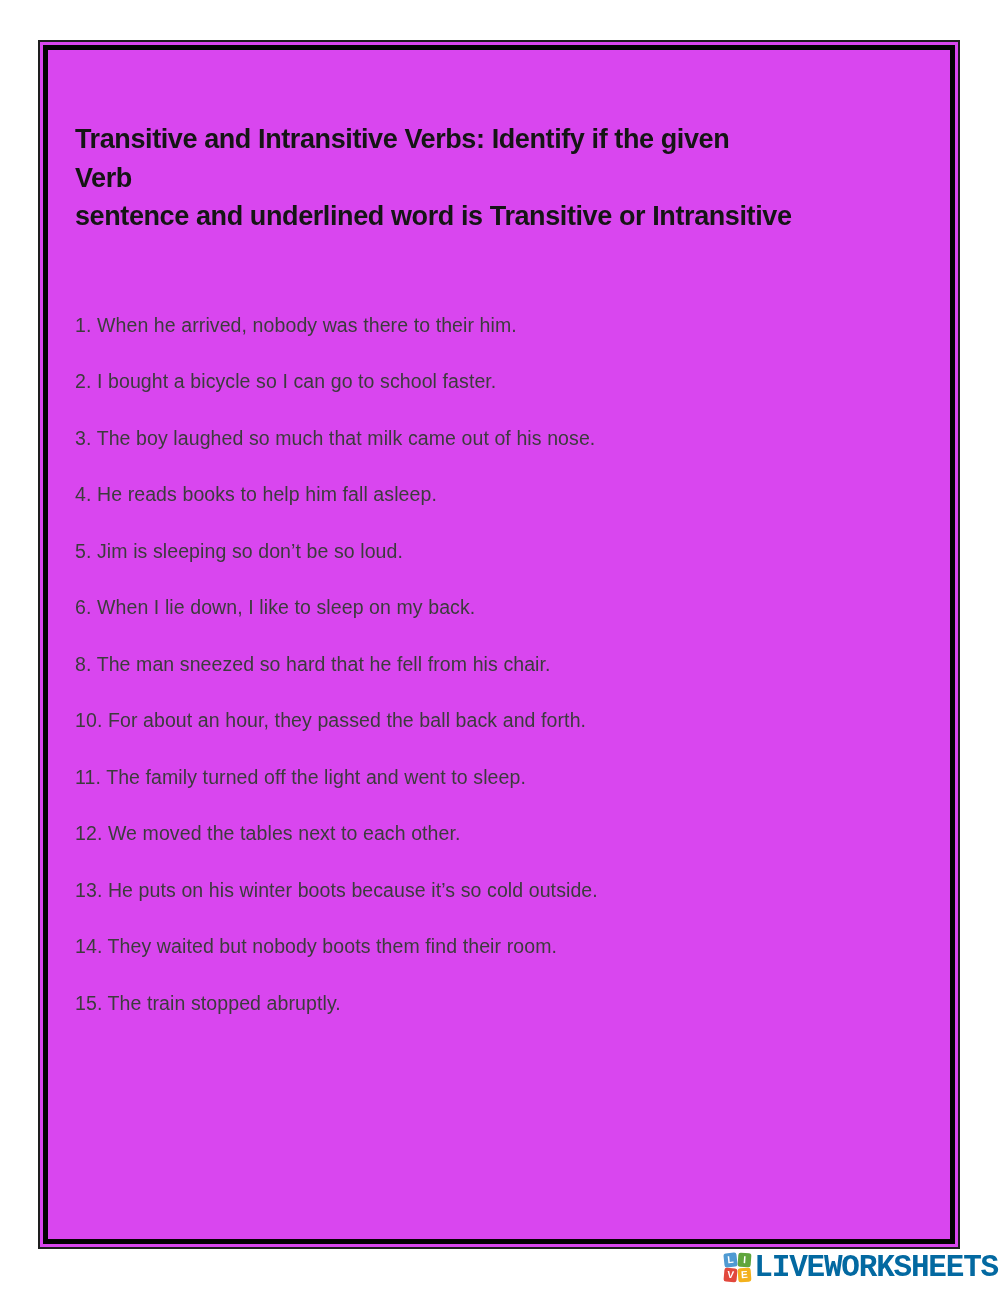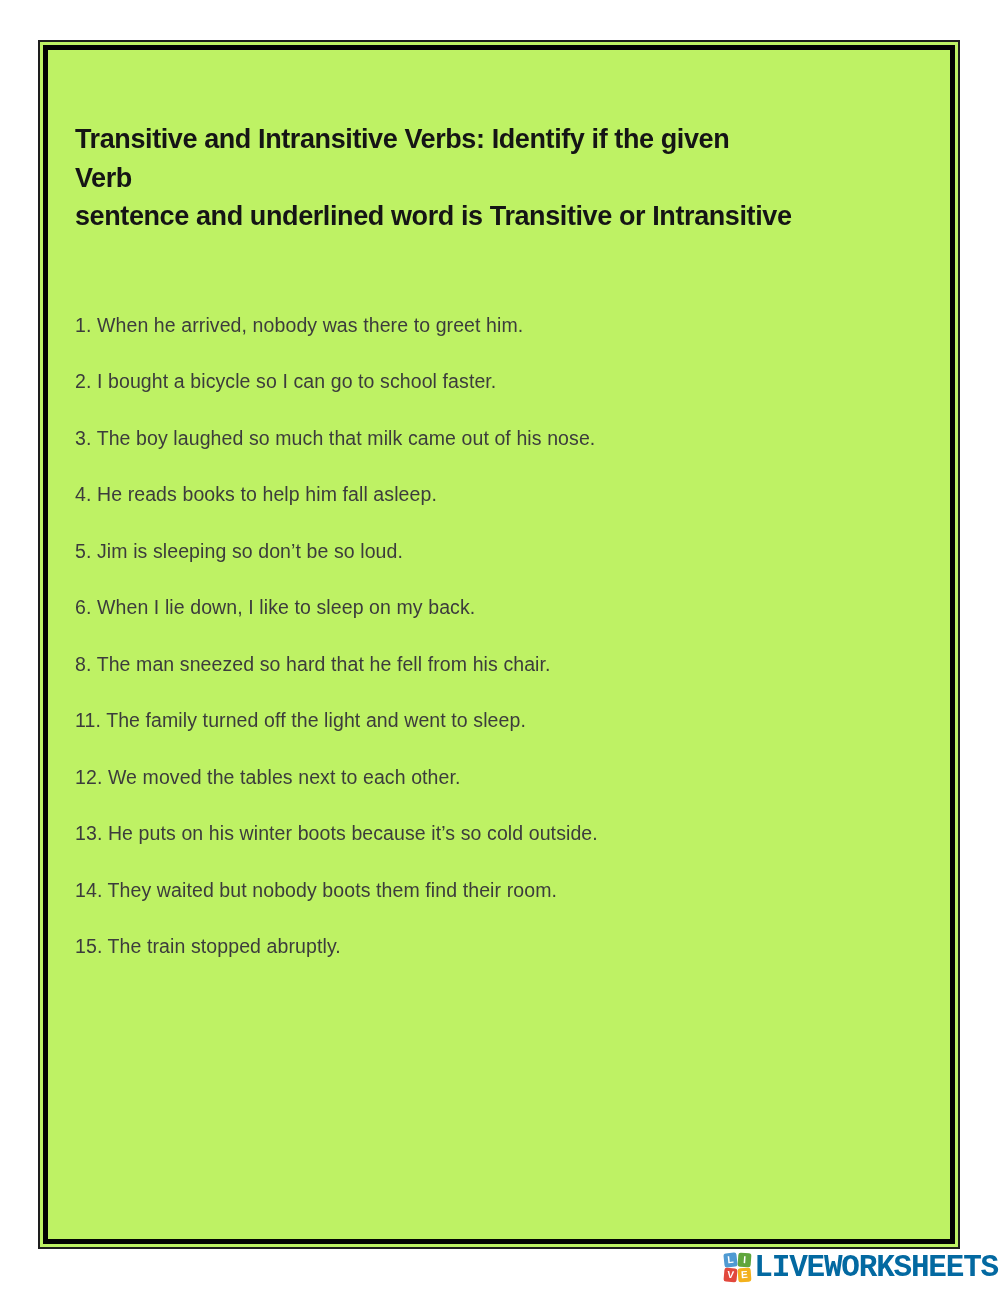--- a/index.html
+++ b/index.html
@@ -15,21 +15,21 @@
   
   .frame {
     position: absolute;
     left: 38px;
     top: 40px;
     width: 922px;
     height: 1209px;
     border: 2px solid #1e1e1e;
     padding: 3px;
     box-sizing: border-box;
-    background: #bef264;
+    background: #d946ef;
   }
   .frame-inner {
     width: 100%;
     height: 100%;
     border: 5px solid #030303;
     box-sizing: border-box;
     padding: 0 20px 0 27px;
     overflow: hidden;
   }
 
@@ -99,27 +99,28 @@
 <div class="frame">
   <div class="frame-inner">
 
     <div class="title">
       <div class="title-line">Transitive and Intransitive Verbs: Identify if the given</div>
       <div class="title-line">Verb</div>
       <div class="title-line">sentence and underlined word is Transitive or Intransitive</div>
     </div>
 
     <div class="sentences">
-        <div class="sentence"><span>1. </span><span>When he </span><span class="u">arrived</span><span>, nobody was there to greet him.</span></div>
+        <div class="sentence"><span>1. </span><span>When he </span><span class="u">arrived</span><span>, nobody was there to their him.</span></div>
         <div class="sentence"><span>2. </span><span>I </span><span class="u">bought</span><span> a bicycle so I can go to school faster.</span></div>
         <div class="sentence"><span>3. </span><span>The boy </span><span class="u">laughed</span><span> so much that milk came out of his nose.</span></div>
         <div class="sentence"><span>4. </span><span>He </span><span class="u">reads</span><span> books to help him fall asleep.</span></div>
         <div class="sentence"><span>5. </span><span>Jim is </span><span class="u">sleeping</span><span> so don’t be so loud.</span></div>
         <div class="sentence"><span>6. </span><span>When I </span><span class="u">lie</span><span> down, I like to sleep on my back.</span></div>
         <div class="sentence"><span>8. </span><span>The man </span><span class="u">sneezed</span><span> so hard that he fell from his chair.</span></div>
+        <div class="sentence"><span>10. </span><span>For about an hour, they </span><span class="u">passed</span><span> the ball back and forth.</span></div>
         <div class="sentence"><span>11. </span><span>The family </span><span class="u">turned off</span><span> the light and went to sleep.</span></div>
         <div class="sentence"><span>12. </span><span>We </span><span class="u">moved</span><span> the tables next to each other.</span></div>
         <div class="sentence"><span>13. </span><span>He </span><span class="u">puts</span><span> on his winter boots because it’s so cold outside.</span></div>
         <div class="sentence"><span>14. </span><span>They </span><span class="u">waited</span><span> but nobody boots them find their room.</span></div>
         <div class="sentence"><span>15. </span><span>The train </span><span class="u">stopped</span><span> abruptly.</span></div>
       </div>
 
   </div>
 </div>
 

